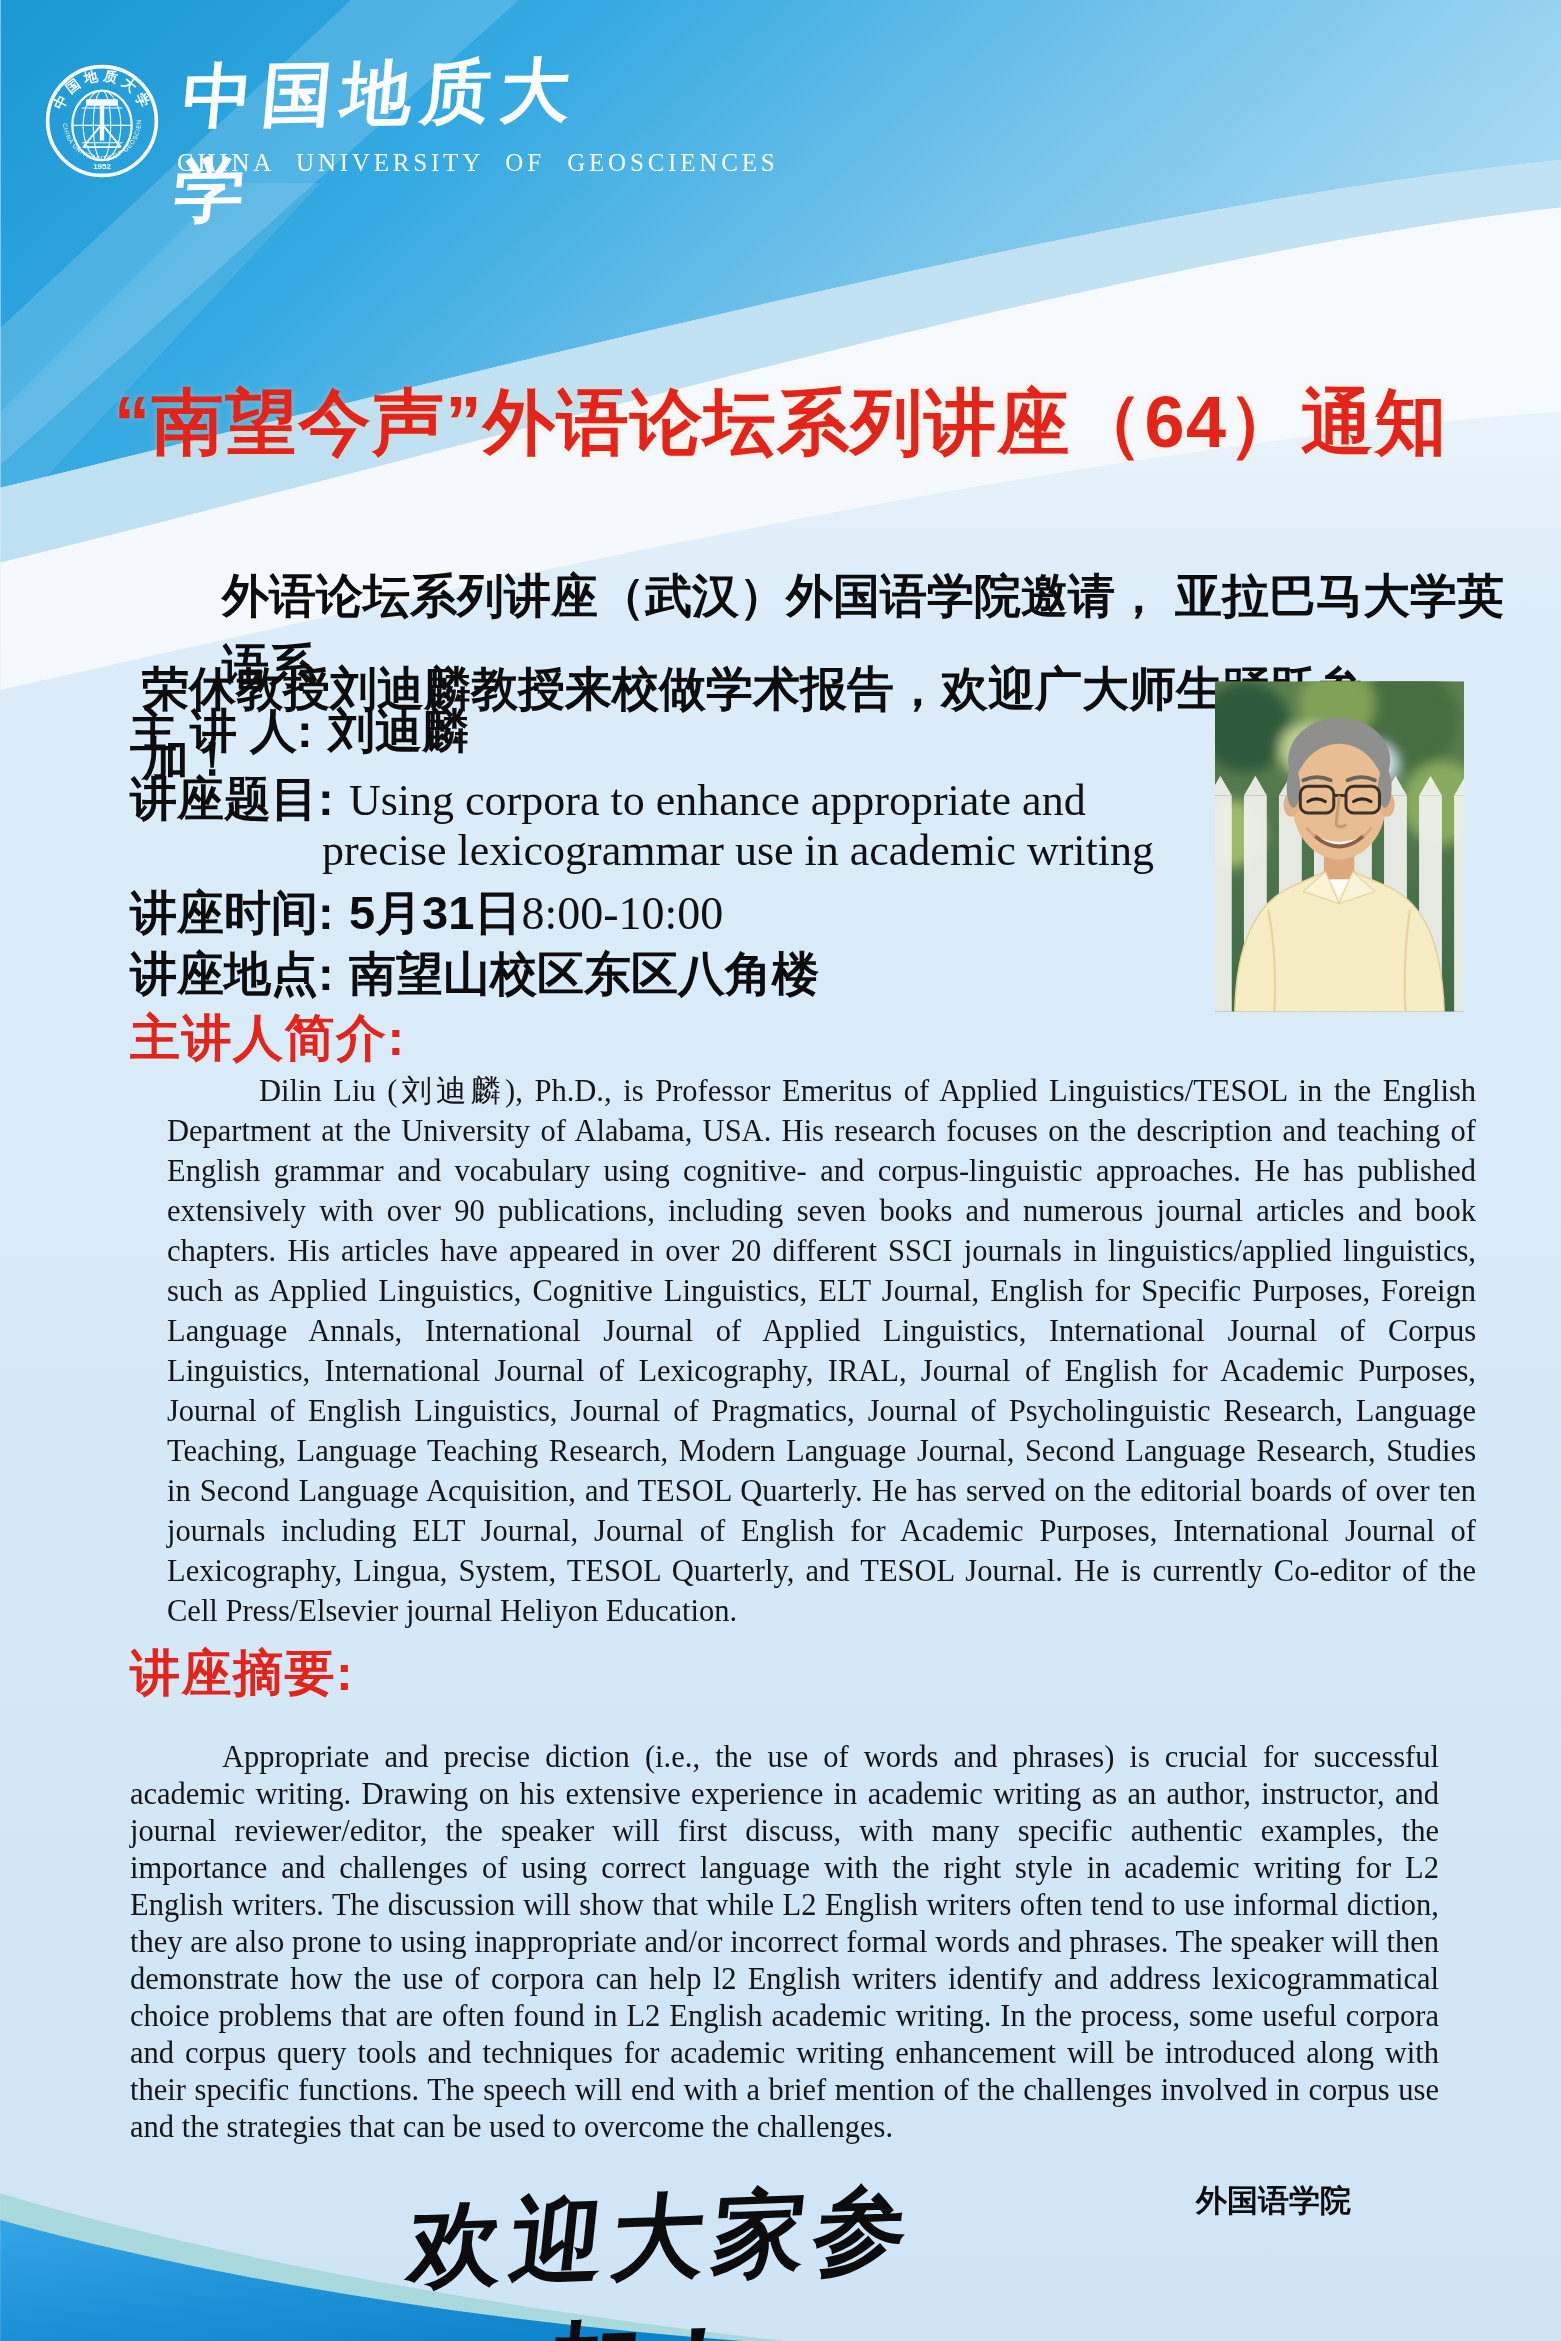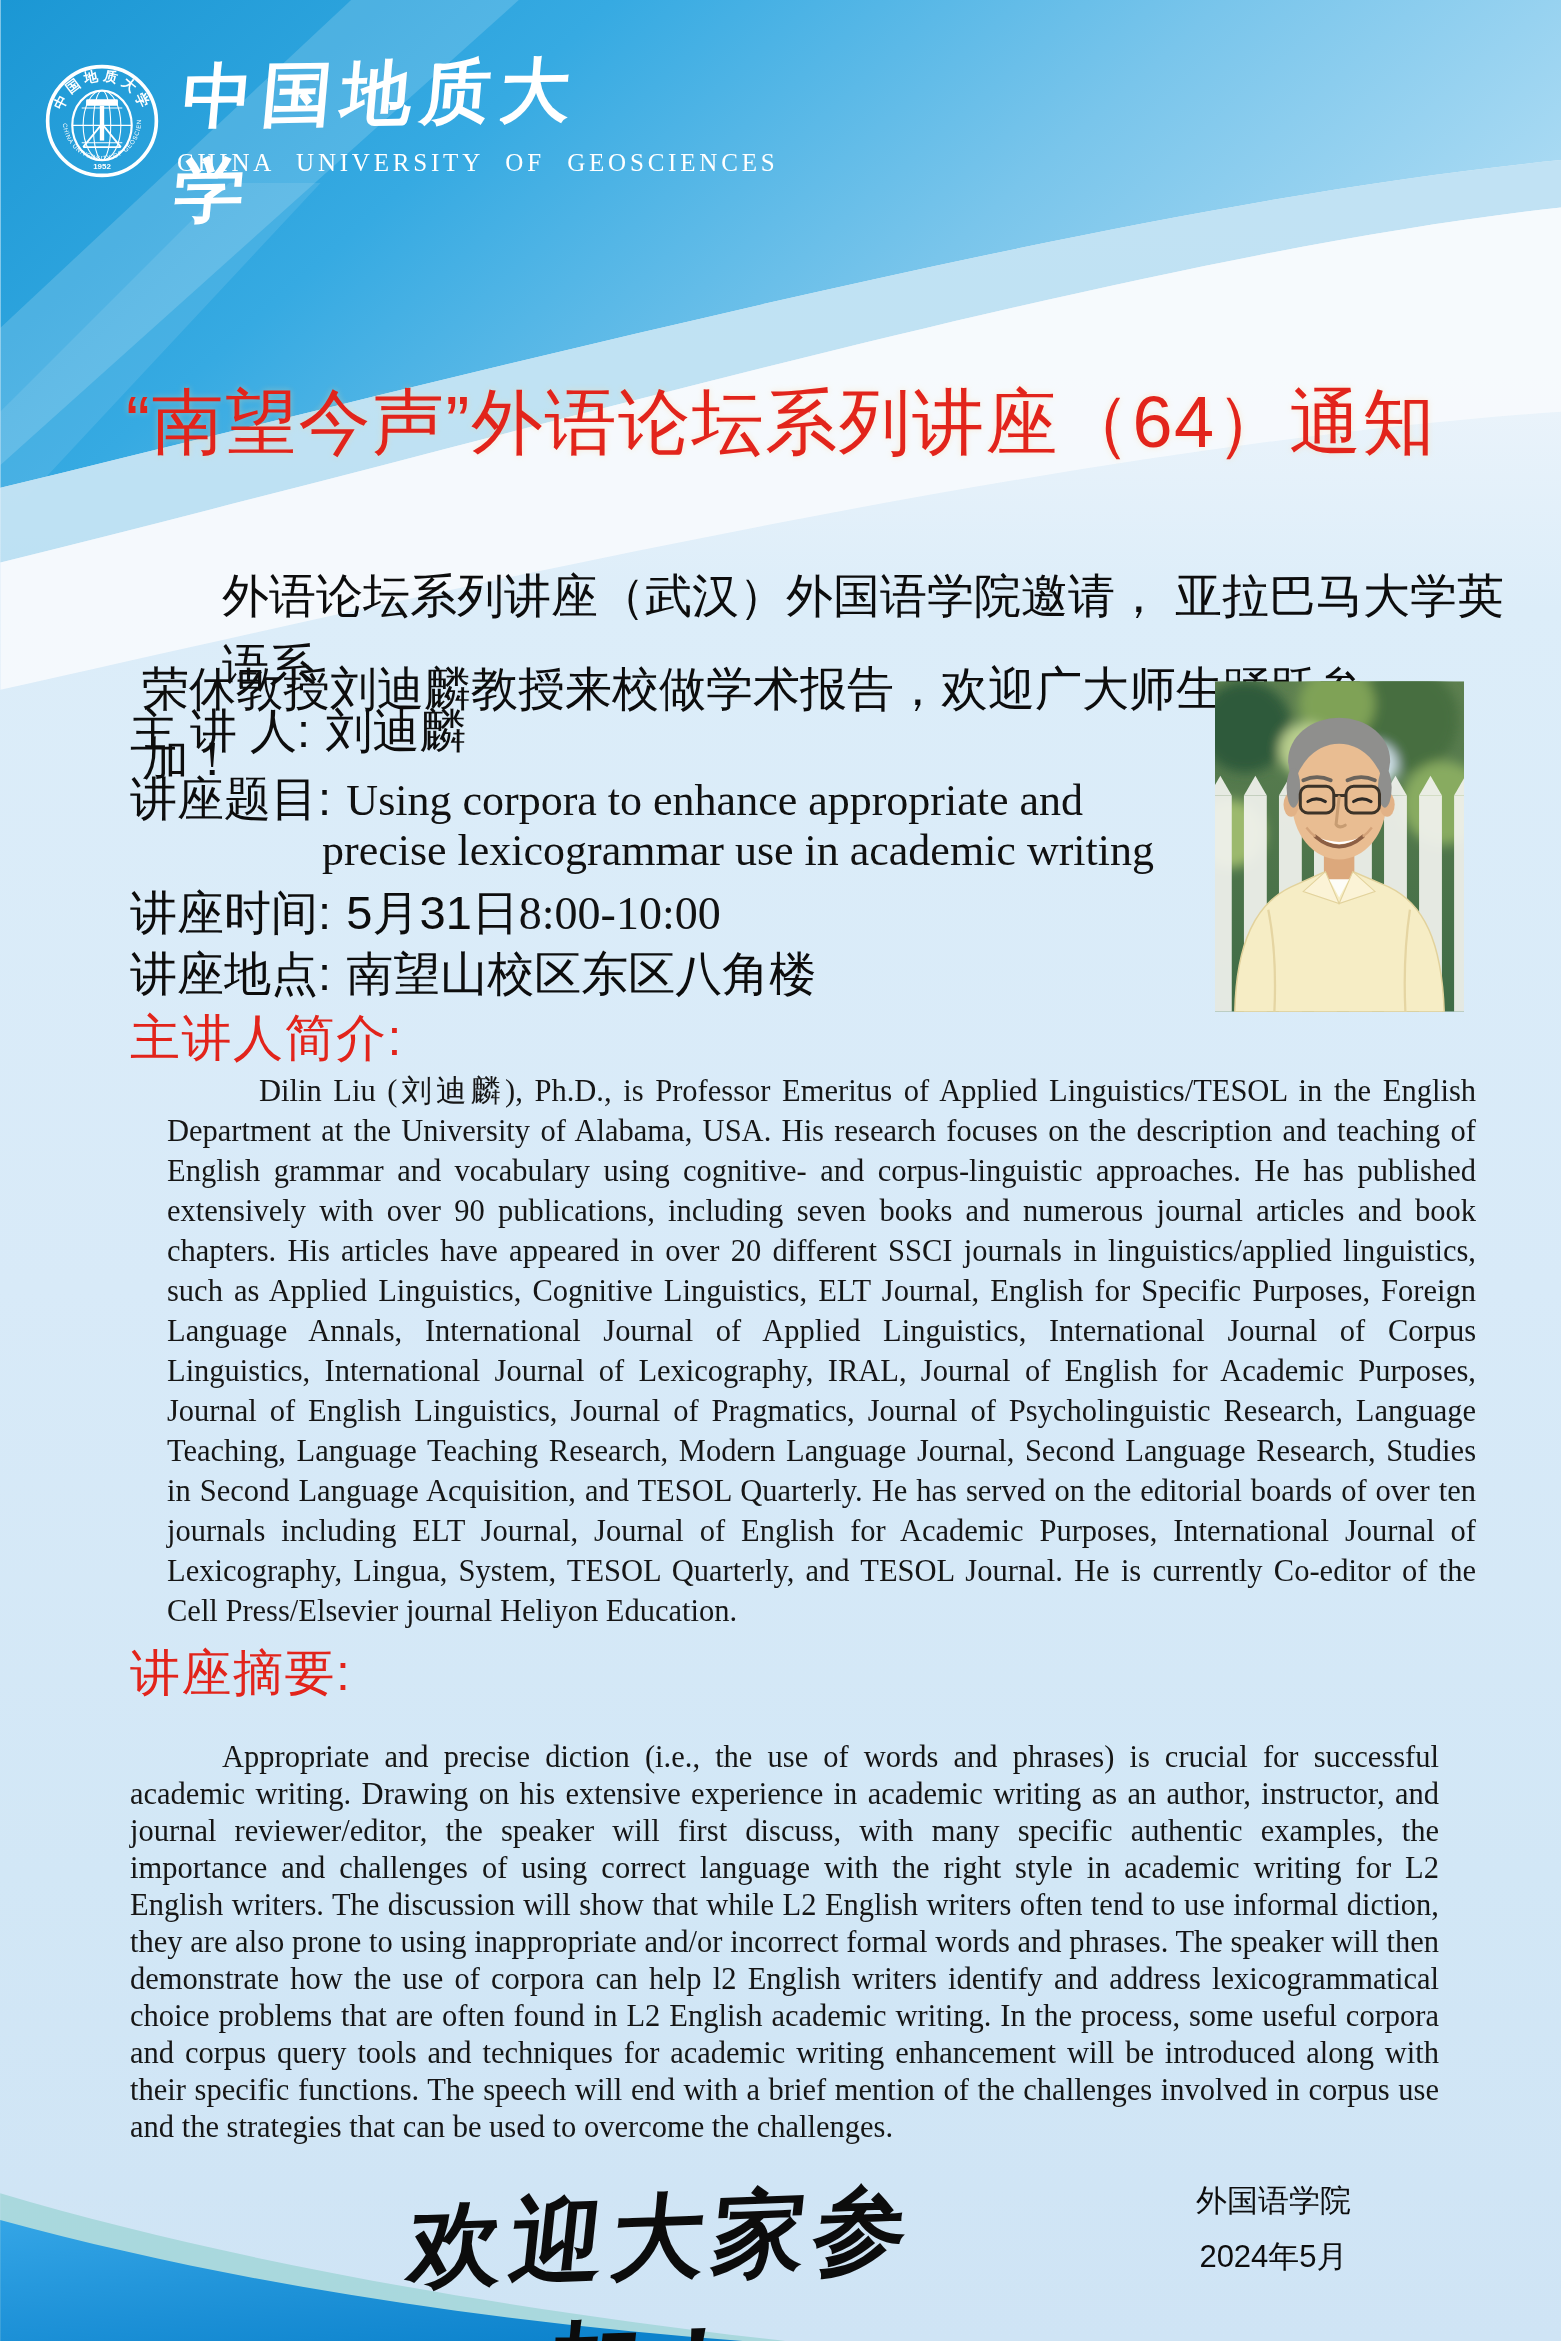--- a/index.html
+++ b/index.html
@@ -1,20 +1,20 @@
 <!DOCTYPE html>
 <html style="font-size:12.2px"><head>
 <meta charset="utf-8">
 <style>
   html,body{margin:0;padding:0;}
   #page{position:relative;width:1562px;height:2342px;overflow:hidden;
         background:linear-gradient(180deg,#f4f9fd 0%,#ecf4fb 16%,#dcedf9 26%,#d8eaf8 55%,#d2e7f6 80%,#cfe4f5 100%);
         font-family:"Liberation Sans",sans-serif;}
   .abs{position:absolute;}
-  .cjk{font-family:"Liberation Sans",sans-serif;font-weight:400;color:#0d0d0d;}
+  .cjk{font-family:"Liberation Sans",sans-serif;font-weight:700;color:#0d0d0d;}
   .serif{font-family:"Liberation Serif","DejaVu Serif",serif;}
   .red{color:#e2241b;}
   #hdr-svg{top:0;left:0;}
   #wave-svg{left:0;top:2037px;}
   #logo{top:63px;left:44px;width:116px;height:116px;}
   #uni-cn{top:47px;left:179px;width:427px;color:#ffffff;font-size:70px;font-weight:900;
           letter-spacing:9.2px;transform:skewX(-6deg) rotate(-1deg);font-family:"Liberation Serif",serif;}
   #uni-en{top:149px;left:177px;color:#ffffff;font-size:25px;letter-spacing:3.8px;word-spacing:12.2px;
           font-family:"Liberation Serif",serif;}
   #title{top:375px;left:0;width:1562px;text-align:center;font-size:72px;letter-spacing:1.5px;
@@ -201,17 +201,16 @@
 
   <div id="bio-h" class="abs cjk red h-red">主讲人简介:</div>
   <div id="bio-p" class="abs para">Dilin Liu (刘迪麟), Ph.D., is Professor Emeritus of Applied Linguistics/TESOL in the English Department at the University of Alabama, USA. His research focuses on the description and teaching of English grammar and vocabulary using cognitive- and corpus-linguistic approaches. He has published extensively with over 90 publications, including seven books and numerous journal articles and book chapters. His articles have appeared in over 20 different SSCI journals in linguistics/applied linguistics, such as Applied Linguistics, Cognitive Linguistics, ELT Journal, English for Specific Purposes, Foreign Language Annals, International Journal of Applied Linguistics, International Journal of Corpus Linguistics, International Journal of Lexicography, IRAL, Journal of English for Academic Purposes, Journal of English Linguistics, Journal of Pragmatics, Journal of Psycholinguistic Research, Language Teaching, Language Teaching Research, Modern Language Journal, Second Language Research, Studies in Second Language Acquisition, and TESOL Quarterly. He has served on the editorial boards of over ten journals including ELT Journal, Journal of English for Academic Purposes, International Journal of Lexicography, Lingua, System, TESOL Quarterly, and TESOL Journal. He is currently Co-editor of the Cell Press/Elsevier journal Heliyon Education.</div>
 
   <div id="abs-h" class="abs cjk red h-red">讲座摘要:</div>
   <div id="abs-p" class="abs para">Appropriate and precise diction (i.e., the use of words and phrases) is crucial for successful academic writing. Drawing on his extensive experience in academic writing as an author, instructor, and journal reviewer/editor, the speaker will first discuss, with many specific authentic examples, the importance and challenges of using correct language with the right style in academic writing for L2 English writers. The discussion will show that while L2 English writers often tend to use informal diction, they are also prone to using inappropriate and/or incorrect formal words and phrases. The speaker will then demonstrate how the use of corpora can help l2 English writers identify and address lexicogrammatical choice problems that are often found in L2 English academic writing. In the process, some useful corpora and corpus query tools and techniques for academic writing enhancement will be introduced along with their specific functions. The speech will end with a brief mention of the challenges involved in corpus use and the strategies that can be used to overcome the challenges.</div>
 
   <div id="welcome" class="abs">欢迎大家参加！</div>
   <div id="org-blk" class="abs cjk">
     <div>外国语学院</div>
-    <div>2024年5月</div>
   </div>
 
 </div>
 
 
 </body></html>

